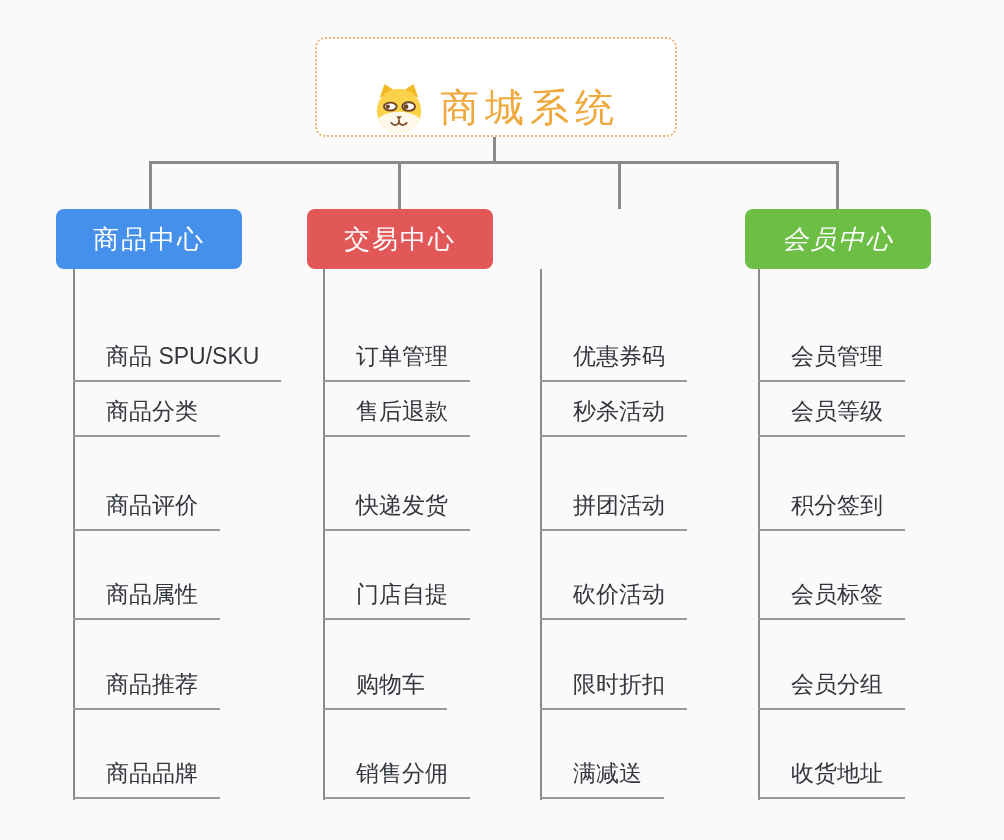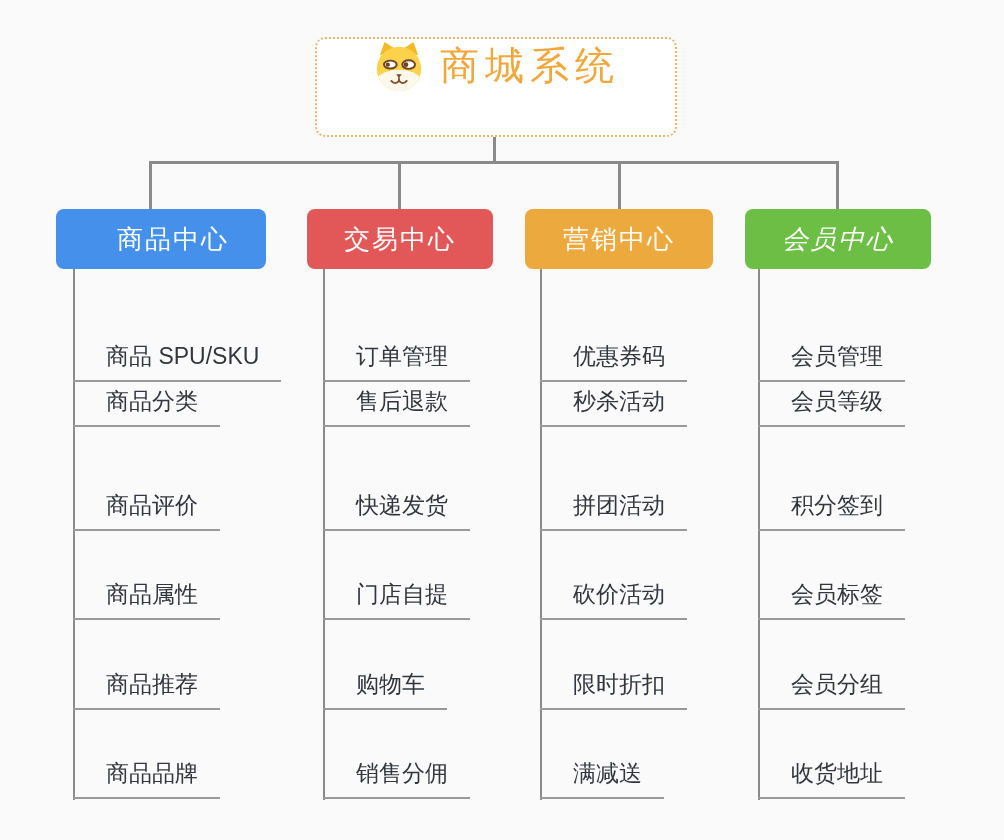--- a/index.html
+++ b/index.html
@@ -22,21 +22,21 @@
   .d1 { left:149px; } .d2 { left:398px; } .d3 { left:618px; } .d4 { left:836px; }
 
   
   .root {
     position:absolute; left:315px; top:37px;
     width:362px; height:100px;
     background:#ffffff;
     border:2px dotted #edb36a;
     border-radius:10px;
     box-sizing:border-box;
-    display:flex; align-items:flex-start; justify-content:center;
+    display:flex; align-items:flex-end; justify-content:center;
     gap:14px;
   }
   .root-title {
     font-size:39px;
     letter-spacing:6px;
     color:#f0a73c;
     white-space:nowrap;
   }
   .dog { width:54px; height:54px; display:inline-flex; }
 
@@ -62,21 +62,21 @@
   }
   .item {
     position:absolute; left:0;
     display:inline-block;
     white-space:nowrap;
     font-size:23px; line-height:32px;
     color:#33373d;
     padding:0 22px 8px 33px;
     border-bottom:2px solid #999999;
   }
-  .r1 { top:41px;margin-top:30px; } .r2 { top:116px; } .r3 { top:220px; }
+  .r1 { top:41px;margin-top:30px; } .r2 { top:126px; } .r3 { top:220px; }
   .r4 { top:309px; } .r5 { top:399px; } .r6 { top:488px;text-align:center; }
 </style>
 </head>
 <body>
 
 <div class="stage">
 
   <div class="line root-drop"></div>
   <div class="line trunk-h"></div>
   <div class="line drop d1"></div>
@@ -99,28 +99,25 @@
         <circle cx="16.4" cy="26.6" r="2.2" fill="#6e4423"></circle>
         <circle cx="35.2" cy="26.6" r="2.5" fill="#6e4423"></circle>
         <path d="M25.2,36.6 h5.6 l-2.8,3.8 z" fill="#7a4a26"></path>
         <line x1="28" y1="40" x2="28" y2="43.2" stroke="#7a4a26" stroke-width="1.8"></line>
         <path d="M20,43.5 q4,4.5 8,0 q4,4.5 8,0" fill="none" stroke="#7a4a26" stroke-width="2" stroke-linecap="round"></path>
       </svg>
     </span>
     <span class="root-title">商城系统</span>
   </div>
 
-  <div class="branch b1" style="background: rgb(69, 144, 234); padding-left: 24px;">
+  <div class="branch b1" style="background: rgb(69, 144, 234);">
     <span class="branch-label">商品中心</span>
   </div>
   <div class="branch b2" style="background: rgb(226, 88, 88);">
     <span class="branch-label">交易中心</span>
-  </div>
-  <div class="branch b3" style="background: rgb(235, 169, 62);">
-    <span class="branch-label">营销中心</span>
   </div>
   <div class="branch b4" style="background: rgb(108, 190, 69); font-style: italic;">
     <span class="branch-label">会员中心</span>
   </div>
 
   <div class="column c1">
     <span class="spine"></span>
     <div class="item r1">商品 SPU/SKU</div>
     <div class="item r2">商品分类</div>
     <div class="item r3">商品评价</div>

